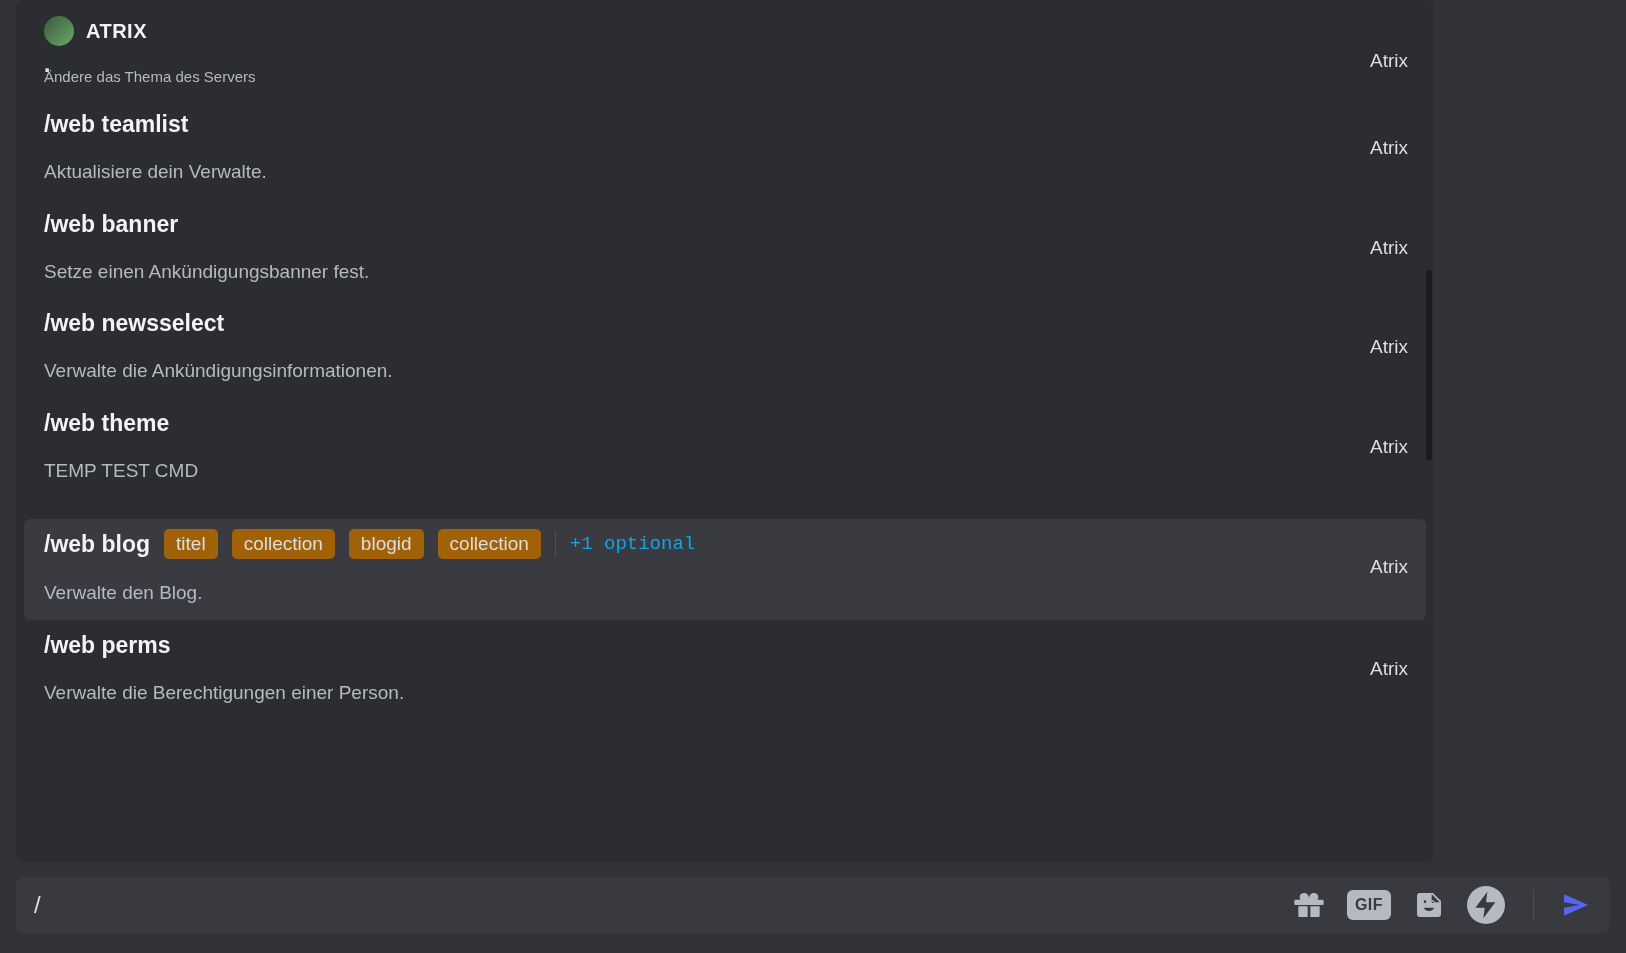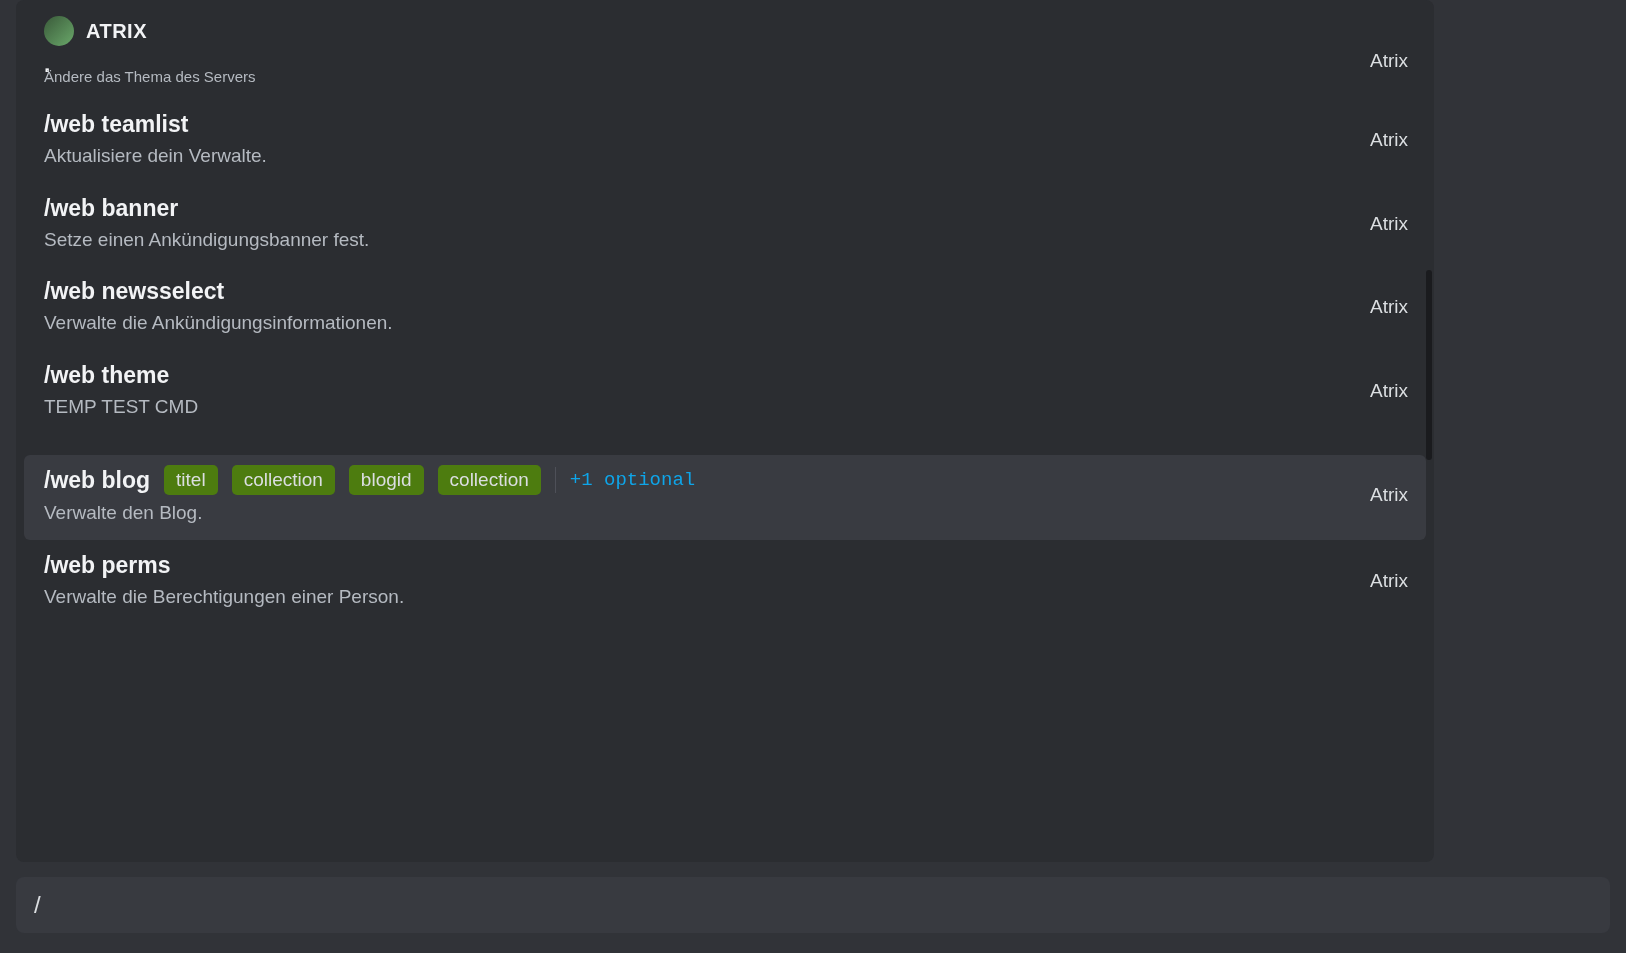--- a/index.html
+++ b/index.html
@@ -72,21 +72,21 @@
     gap: 20px;
     margin: 2px 0;
   }
   .cmd-item.selected {
     background: #393b41;
     margin-top: 21px;
   }
   .cmd-left {
     display: flex;
     flex-direction: column;
-    gap: 6px;
+    gap: 22px;
     min-width: 0;
   }
   .cmd-title-row {
     display: flex;
     align-items: center;
     gap: 14px;
     flex-wrap: wrap;
   }
   .cmd-name {
     font-size: 23px;
@@ -98,21 +98,21 @@
     font-size: 19px;
     color: #b5bac1;
     line-height: 1.3;
   }
   .cmd-source {
     font-size: 19px;
     color: #dbdee1;
     white-space: nowrap;
   }
   .param-chip {
-    background: #4d7c0f;
+    background: #a16207;
     color: #dbdee1;
     font-size: 19px;
     padding: 2px 12px;
     border-radius: 5px;
     line-height: 1.4;
   }
   .opt-divider {
     width: 1px;
     height: 26px;
     background: #4e5058;
@@ -288,15 +288,50 @@
           </div>
         </div>
 
 
       <div class="scrollbar"></div>
     </div>
   </div>
 
   <div class="input-bar">
     <div class="input-text">/</div>
+    <div class="input-icons">
+
+      <div class="icon-btn">
+        <svg viewBox="0 0 24 24">
+            <path d="M4 13h7v8H5c-.6 0-1-.4-1-1v-7zm9 0h7v7c0 .6-.4 1-1 1h-6v-8zM2 8h20c.6 0 1 .4 1 1v2c0 .6-.4 1-1 1H2c-.6 0-1-.4-1-1V9c0-.6.4-1 1-1zm10-1c0-2 1.5-4 3.5-4S19 4 19 6c0 .7-.2 1.4-.6 2H12V7zm0 0c0-2-1.5-4-3.5-4S5 4 5 6c0 .7.2 1.4.6 2H12V7z"></path>
+          </svg>
+      </div>
+
+      <div class="icon-btn" style="width:auto;">
+        <div class="gif-badge">GIF</div>
+      </div>
+
+      <div class="icon-btn">
+        <svg viewBox="0 0 24 24">
+            <path d="M3 5c0-1.1.9-2 2-2h10l6 6v10c0 1.1-.9 2-2 2H5c-1.1 0-2-.9-2-2V5zm11-1v4c0 1.1.9 2 2 2h4M8 14c.8 1.5 2.3 2.5 4 2.5s3.2-1 4-2.5M9 10.5a1 1 0 100-2 1 1 0 000 2zm6 0a1 1 0 100-2 1 1 0 000 2z" fill="#b5bac1"></path>
+          </svg>
+      </div>
+
+      <div class="icon-btn" style="width:auto;">
+        <div class="game-circ">
+          <svg width="22" height="22" viewBox="0 0 24 24">
+              <path d="M13 2L4 14h7l-1 8 9-12h-7l1-8z"></path>
+            </svg>
+        </div>
+      </div>
+
+      <div class="send-divider"></div>
+
+      <div class="icon-btn send-btn">
+        <svg viewBox="0 0 24 24" width="36" height="36">
+            <path d="M3 20l18-8L3 4v6l12 2-12 2v6z"></path>
+          </svg>
+      </div>
+
+    </div>
   </div>
 
 </div>
 
 </body></html>

